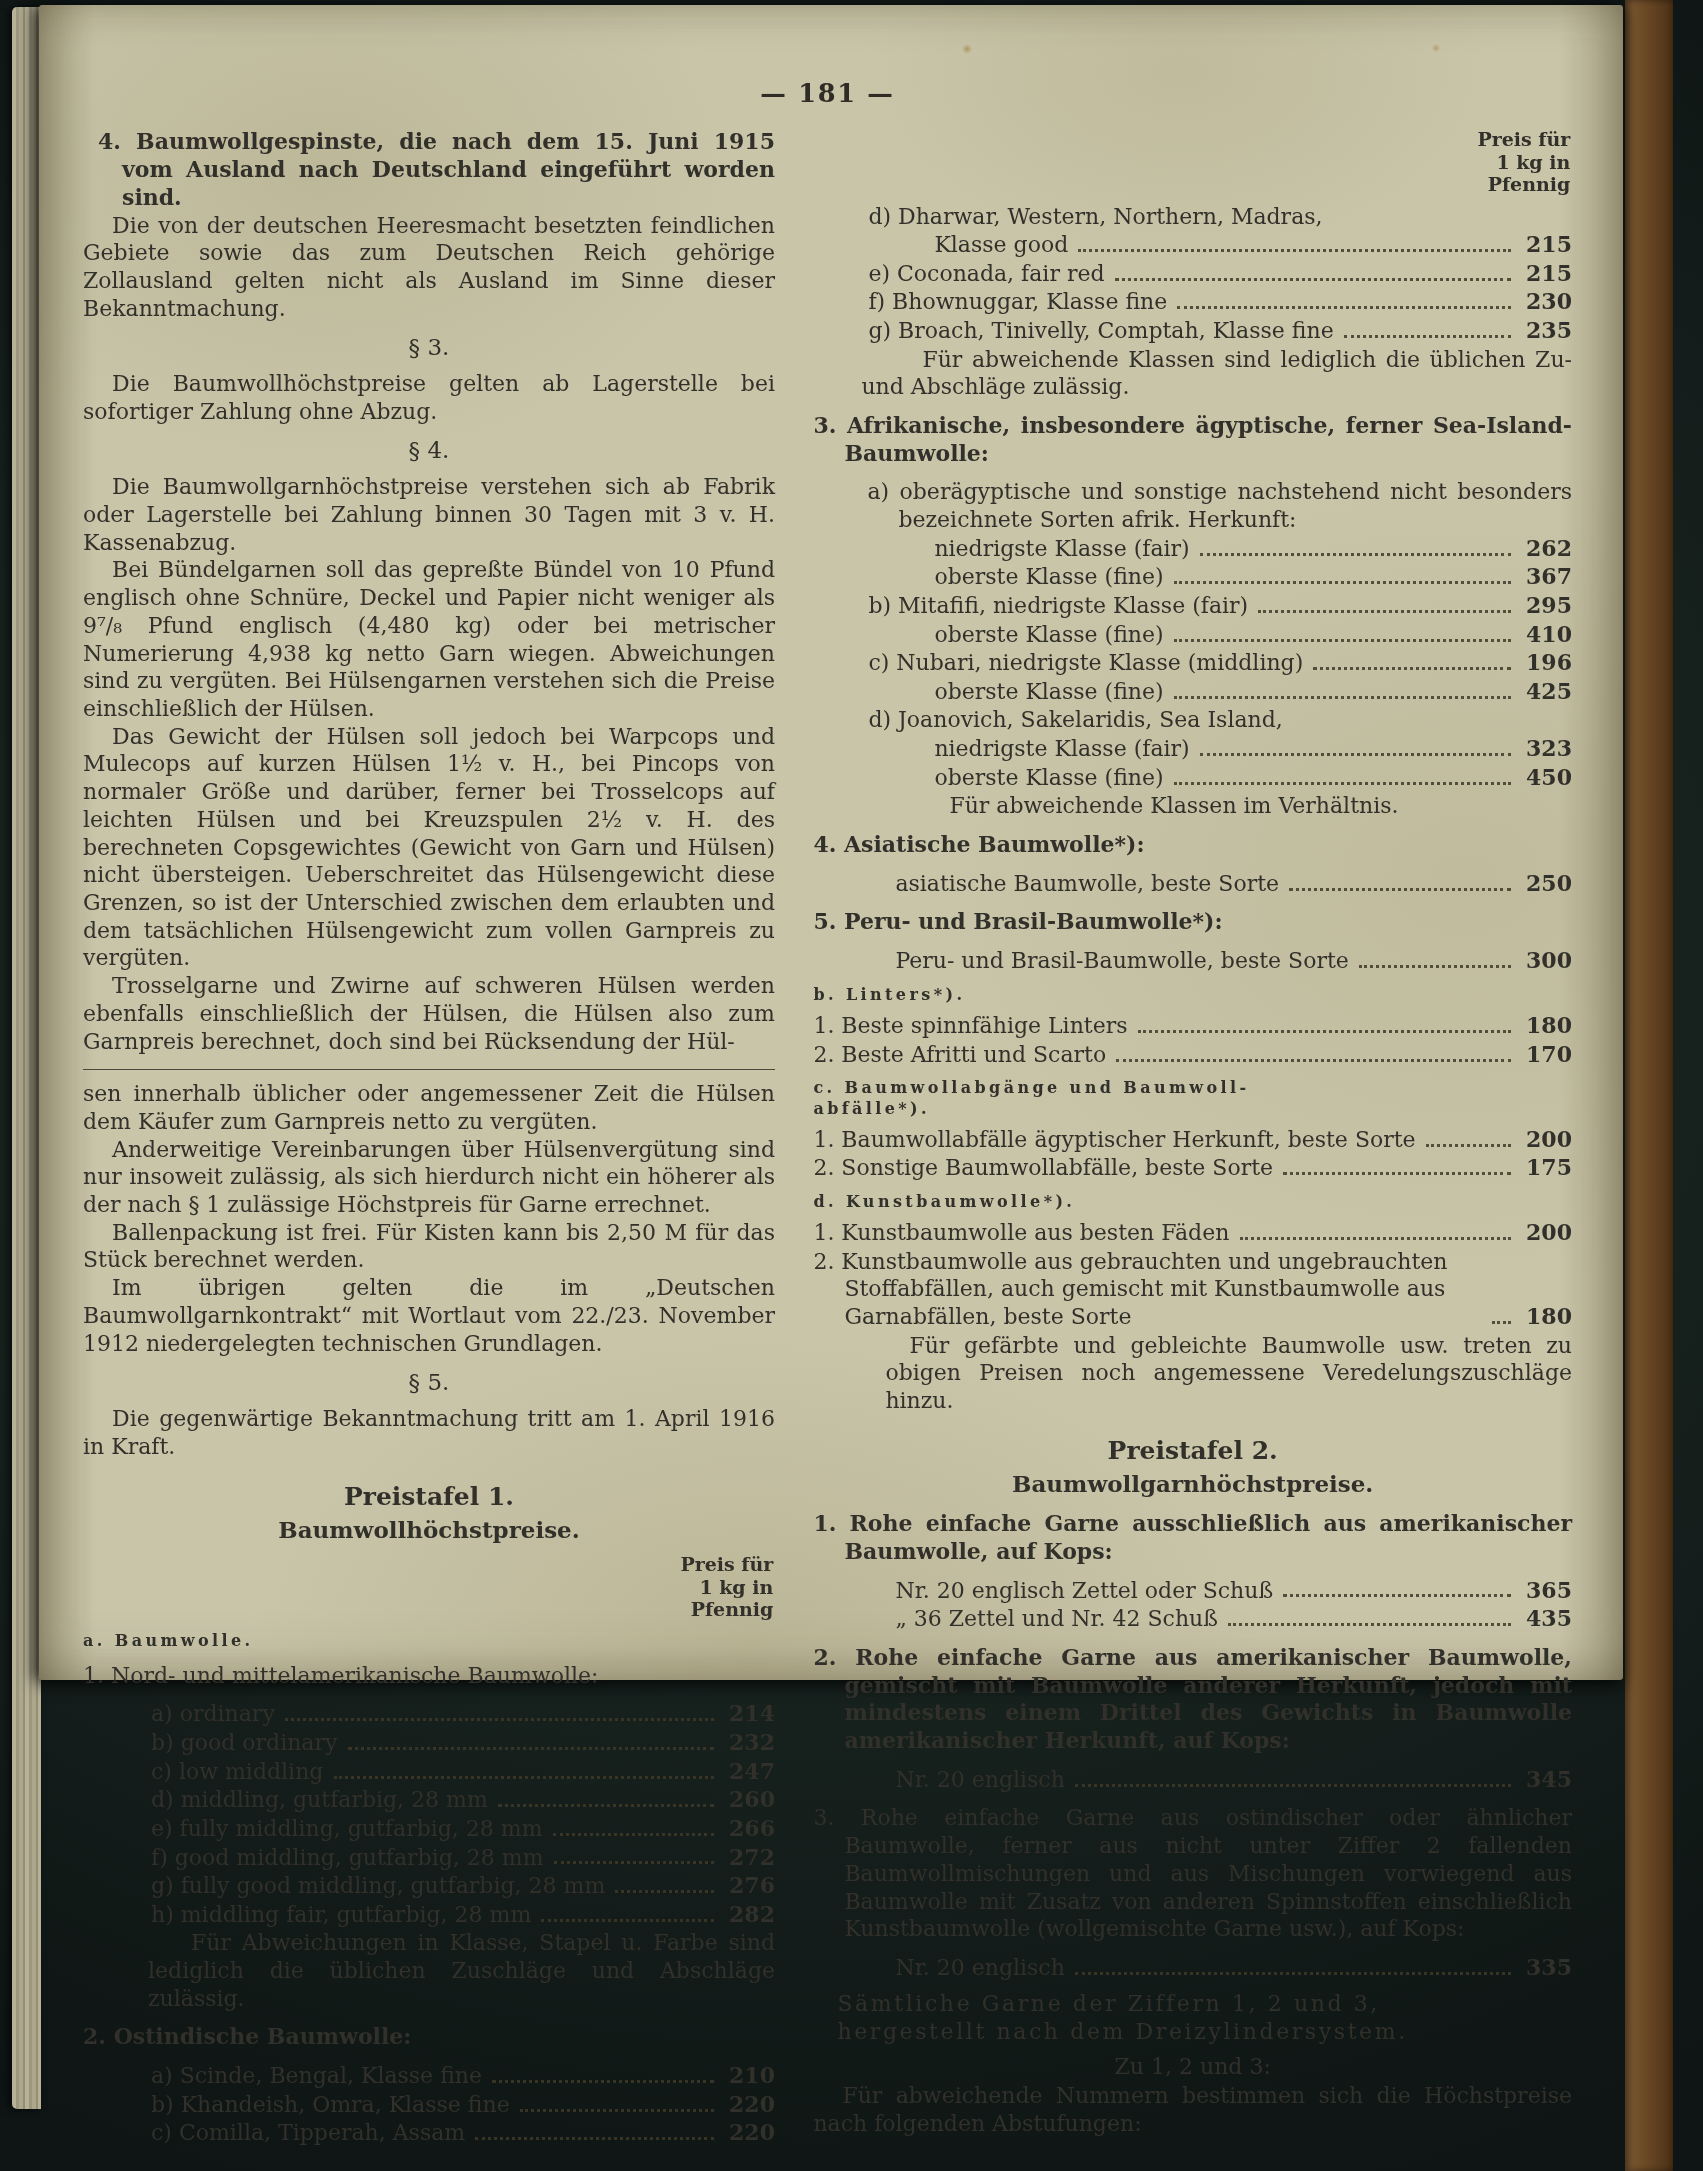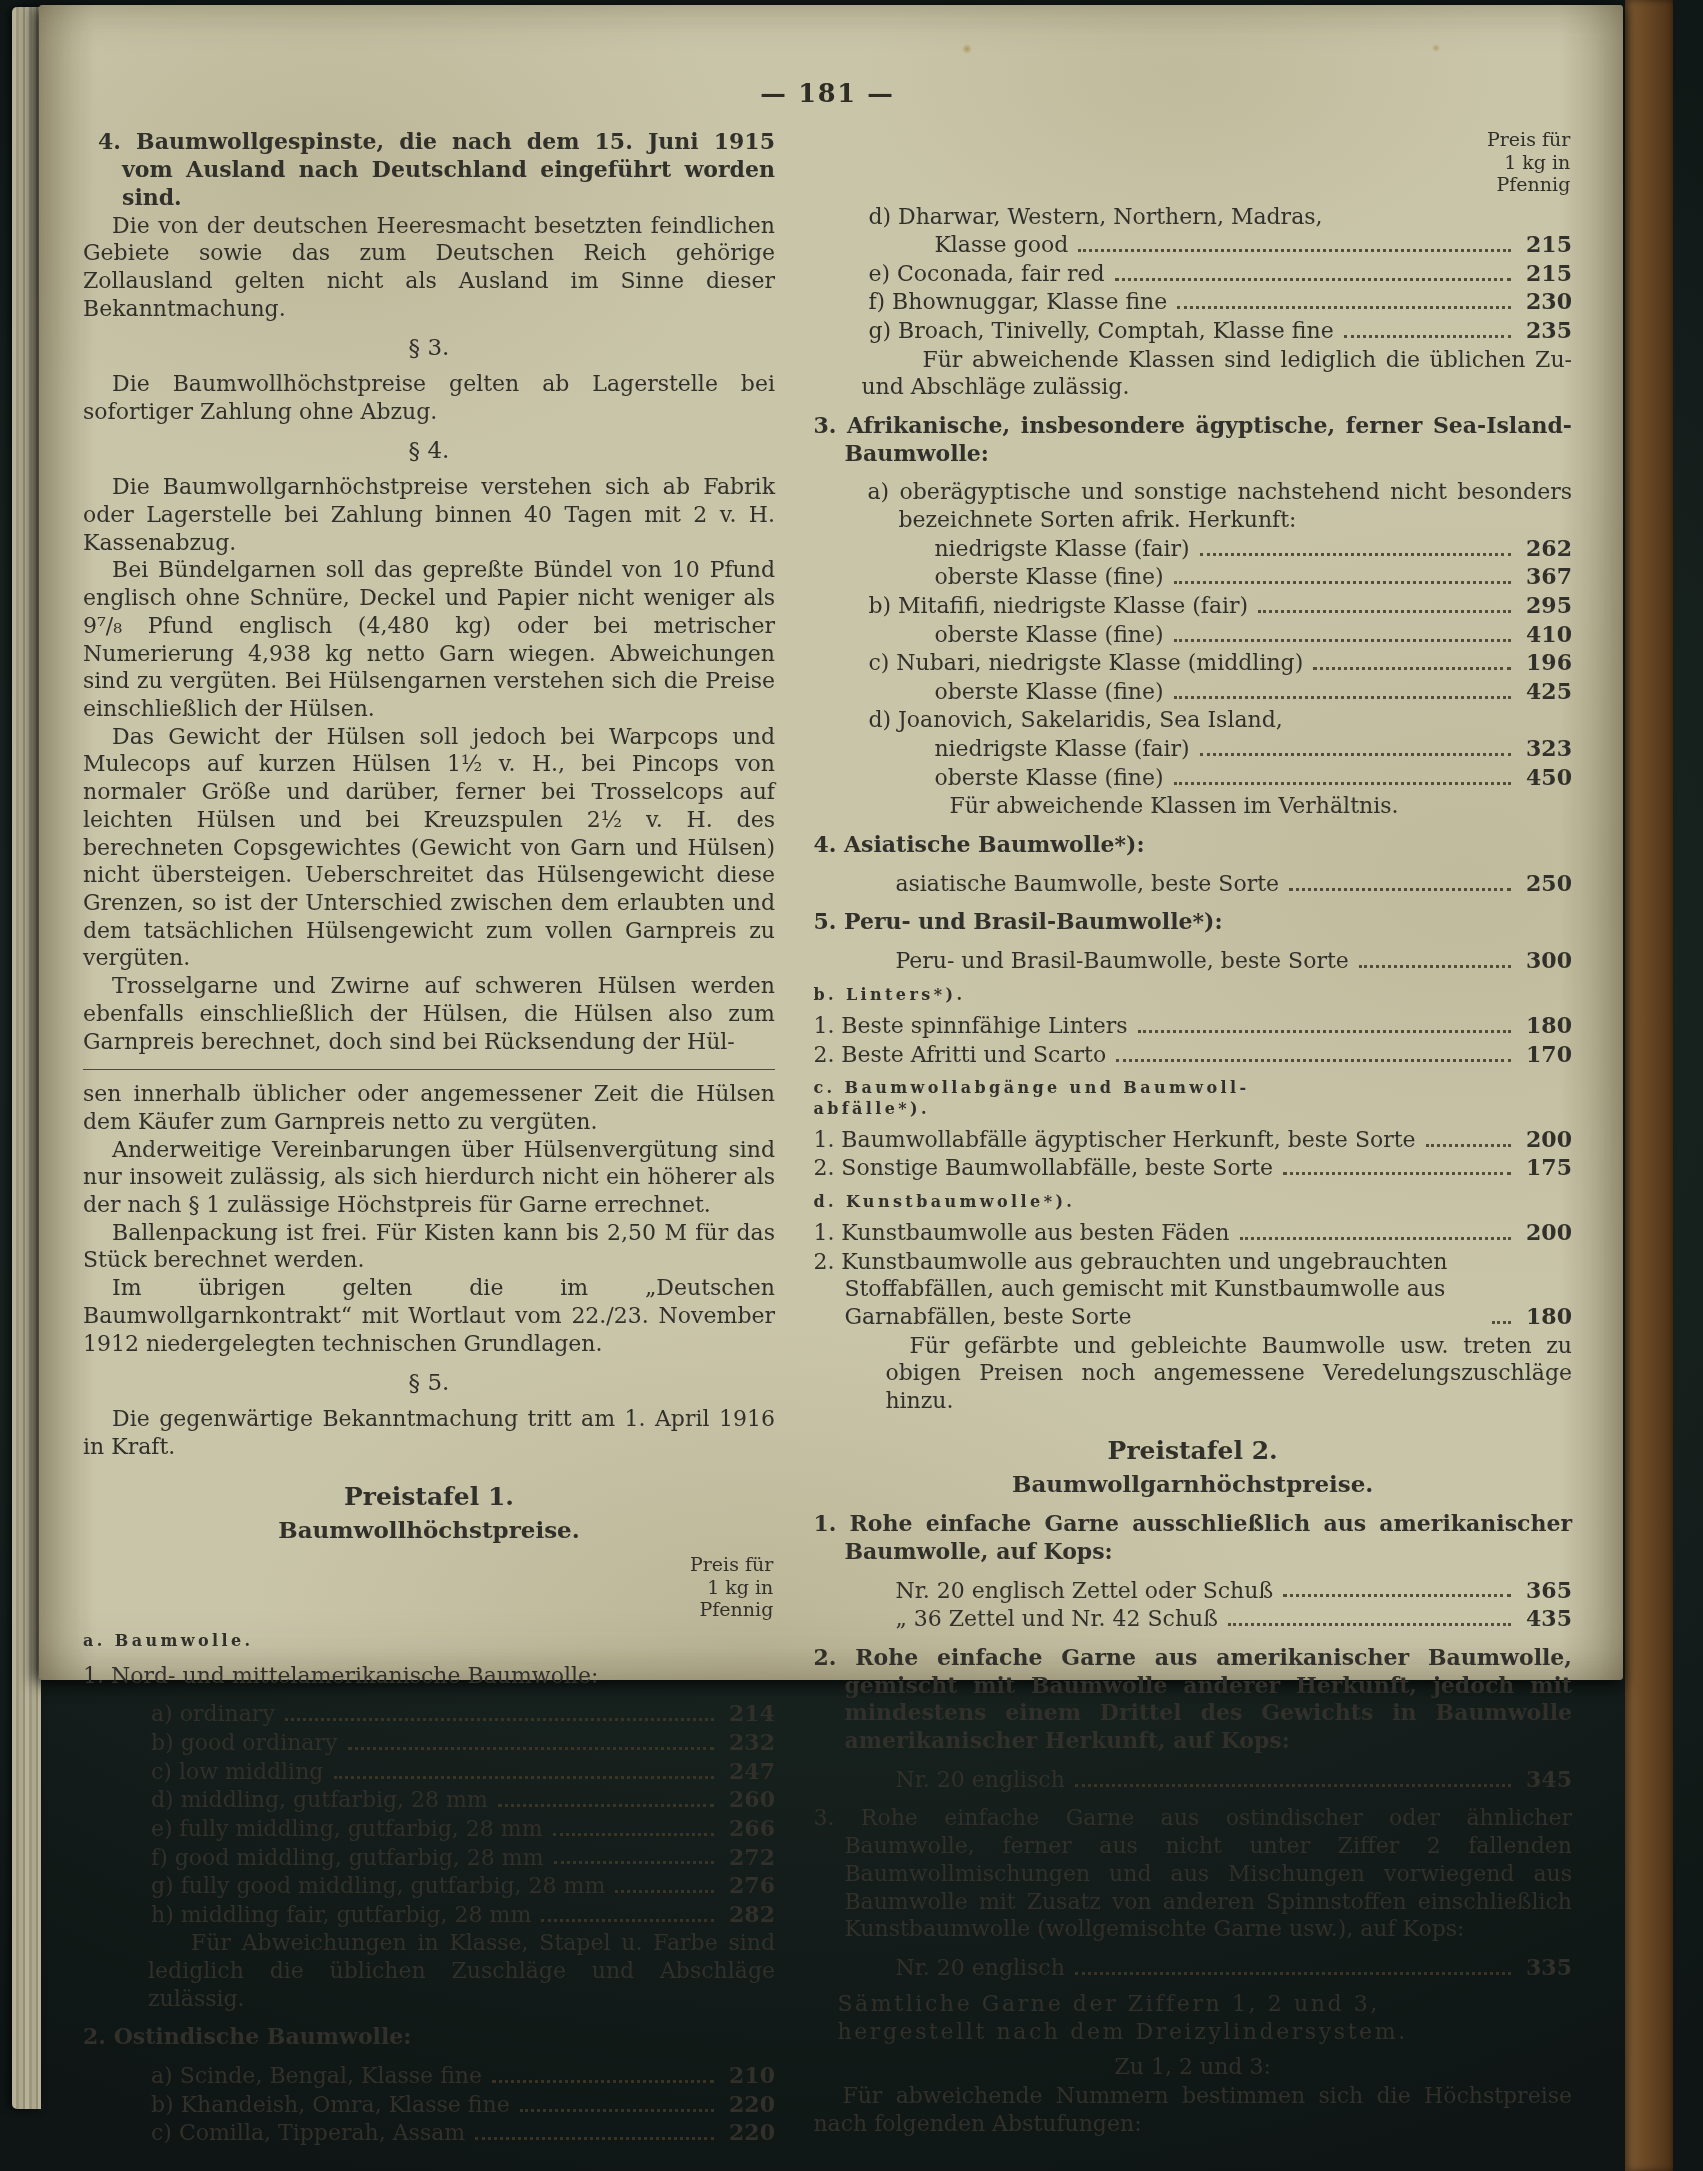--- a/index.html
+++ b/index.html
@@ -53,21 +53,21 @@
     background:linear-gradient(to bottom, rgba(72,66,48,0) 0%, rgba(72,66,48,.75) 2%, rgba(72,66,48,.75) 80%, rgba(72,66,48,0) 100%);
   }
   p,h2,h3,h4{margin:0;}
   .para{text-align:justify;text-indent:29px;}
   .noind{text-indent:0;}
   .b{font-weight:bold;}
   .hang-item{padding-left:39px;text-indent:-24px;text-align:justify;}
   .sec-heading{text-align:center;font-size:23px;font-weight:normal;margin:10.2px 0 8.5px 0;}
   .pt-title{text-align:center;font-weight:bold;font-size:25px;margin-top:20.4px;}
   .pt-sub{text-align:center;font-weight:bold;font-size:23px;margin:3.4px 0 0 0;}
-  .unit{text-align:right;font-size:19px;line-height:1.18;font-weight:normal;margin:8.5px 1.7px 6.8px 0;}
+  .unit{text-align:right;font-size:19px;line-height:1.18;font-weight:bold;margin:8.5px 1.7px 6.8px 0;}
   .sec-letter{text-align:left;font-weight:bold;font-size:16px;letter-spacing:3.4px;margin:10.2px 0 6.8px 0;}
   .sec-letter.tight{margin:10.2px 0 0 0;}
   .sec-letter.cont{margin:0 0 6.8px 0;}
   .group-heading{margin:11px 0;text-align:justify;}
   .hang36{padding-left:31px;text-indent:-31px;}
   .footrule{border-top:1.7px solid #4c473a;margin:13.6px 0 10.2px 0;}
   
   .prow{display:flex;align-items:flex-end;margin:0.9px 0;}
   .plbl{flex:0 1 auto;}
   .pdots{flex:1 0 19px;border-bottom:3px dotted rgba(62,56,40,.85);margin:0 8.5px 6.8px 10.2px;}
@@ -103,21 +103,21 @@
     <div class="columns">
 
       <div class="col col-left">
         <p class="hang-item b">4. Baumwollgespinste, die nach dem 15. Juni 1915 vom Ausland nach Deutschland eingeführt worden sind.</p>
         <p class="para">Die von der deutschen Heeresmacht besetzten feindlichen Gebiete sowie das zum Deutschen Reich gehörige Zollausland gelten nicht als Ausland im Sinne dieser Bekanntmachung.</p>
 
         <h3 class="sec-heading">§ 3.</h3>
         <p class="para">Die Baumwollhöchstpreise gelten ab Lagerstelle bei sofortiger Zahlung ohne Abzug.</p>
 
         <h3 class="sec-heading">§ 4.</h3>
-        <p class="para">Die Baumwollgarnhöchstpreise verstehen sich ab Fabrik oder Lagerstelle bei Zahlung binnen 40 Tagen mit 2 v. H. Kassenabzug.</p>
+        <p class="para">Die Baumwollgarnhöchstpreise verstehen sich ab Fabrik oder Lagerstelle bei Zahlung binnen 30 Tagen mit 3 v. H. Kassenabzug.</p>
         <p class="para">Bei Bündelgarnen soll das gepreßte Bündel von 10 Pfund englisch ohne Schnüre, Deckel und Papier nicht weniger als 9⁷/₈ Pfund englisch (4,480 kg) oder bei metrischer Numerierung 4,938 kg netto Garn wiegen. Abweichungen sind zu vergüten. Bei Hülsengarnen verstehen sich die Preise einschließlich der Hülsen.</p>
         <p class="para">Das Gewicht der Hülsen soll jedoch bei Warpcops und Mulecops auf kurzen Hülsen 1½ v. H., bei Pincops von normaler Größe und darüber, ferner bei Trosselcops auf leichten Hülsen und bei Kreuzspulen 2½ v. H. des berechneten Copsgewichtes (Gewicht von Garn und Hülsen) nicht übersteigen. Ueberschreitet das Hülsengewicht diese Grenzen, so ist der Unterschied zwischen dem erlaubten und dem tatsächlichen Hülsengewicht zum vollen Garnpreis zu vergüten.</p>
         <p class="para">Trosselgarne und Zwirne auf schweren Hülsen werden ebenfalls einschließlich der Hülsen, die Hülsen also zum Garnpreis berechnet, doch sind bei Rücksendung der Hül-</p>
 
         <div class="footrule"></div>
 
         <p class="para noind">sen innerhalb üblicher oder angemessener Zeit die Hülsen dem Käufer zum Garnpreis netto zu vergüten.</p>
         <p class="para">Anderweitige Vereinbarungen über Hülsenvergütung sind nur insoweit zulässig, als sich hierdurch nicht ein höherer als der nach § 1 zulässige Höchstpreis für Garne errechnet.</p>
         <p class="para">Ballenpackung ist frei. Für Kisten kann bis 2,50 M für das Stück berechnet werden.</p>
         <p class="para">Im übrigen gelten die im „Deutschen Baumwollgarnkontrakt“ mit Wortlaut vom 22./23. November 1912 niedergelegten technischen Grundlagen.</p>

